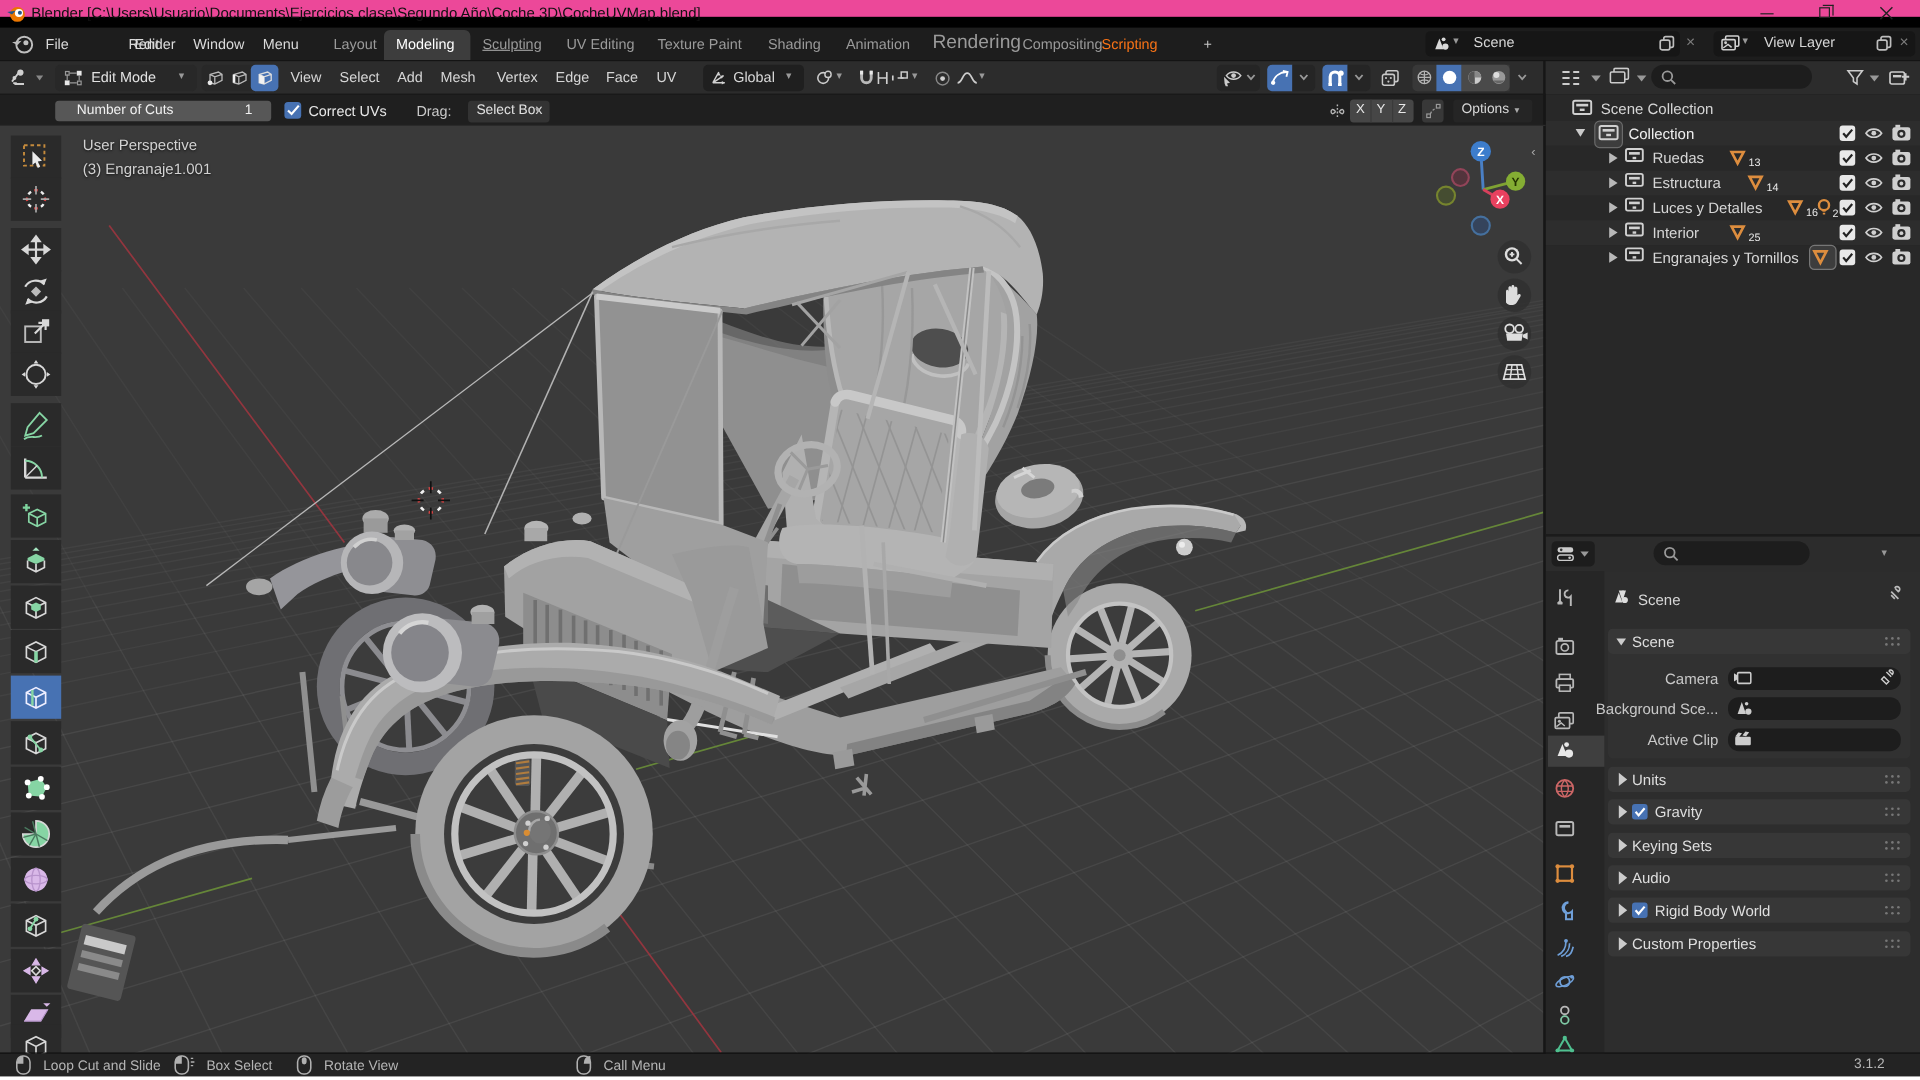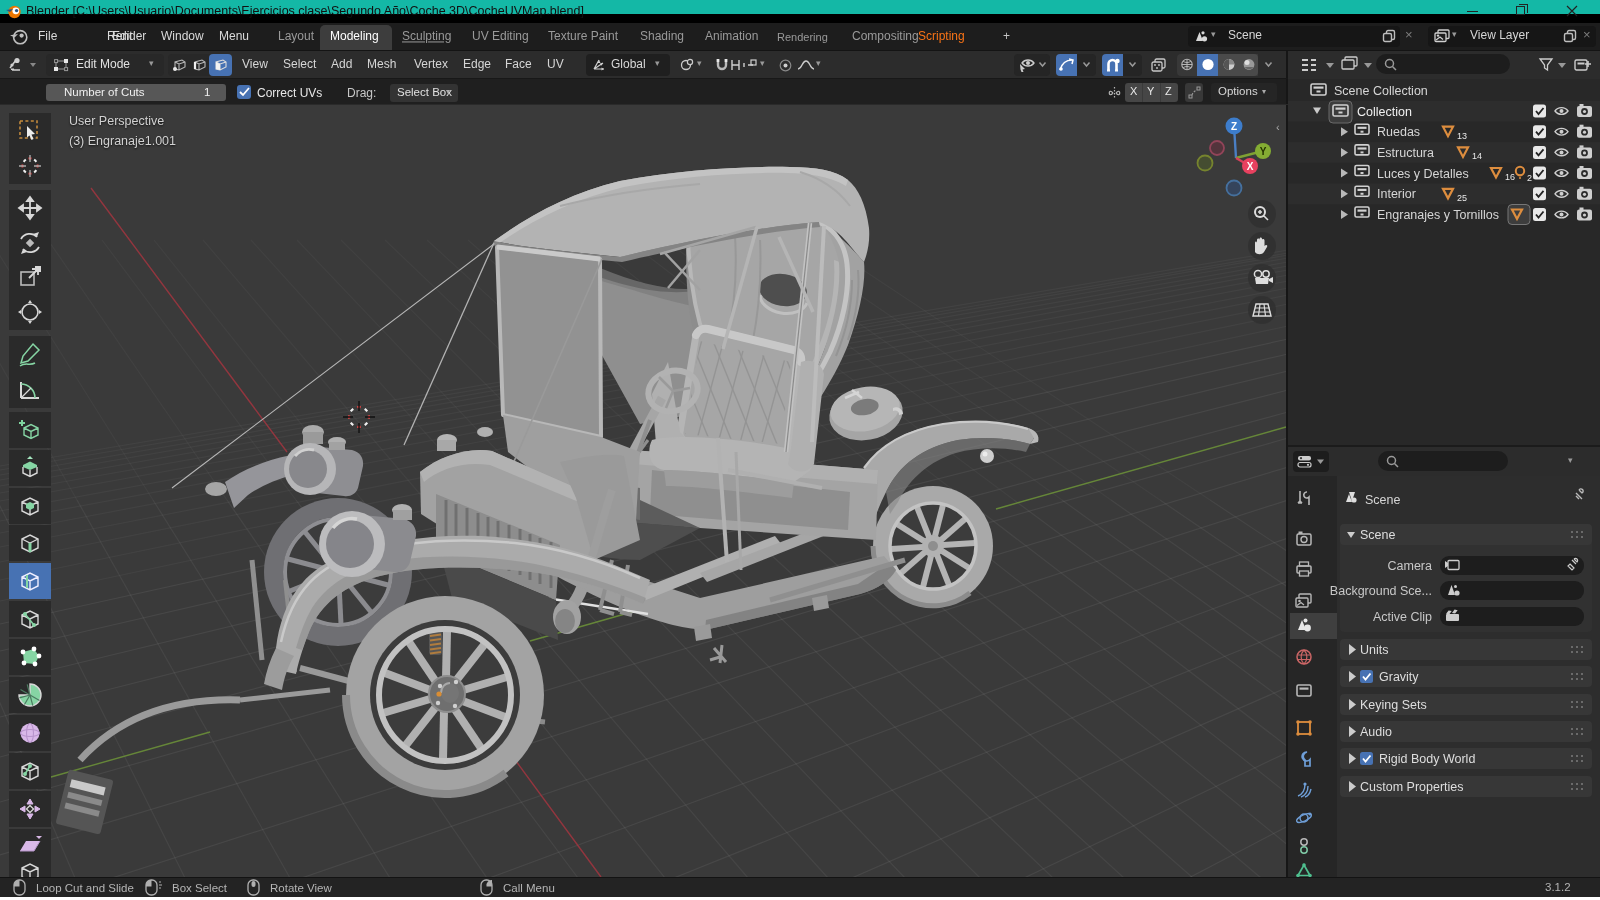--- a/index.html
+++ b/index.html
@@ -2,21 +2,21 @@
 <html><head><meta charset="utf-8"><style>
 *{margin:0;padding:0;box-sizing:border-box;}
 html,body{width:1600px;height:900px;overflow:hidden;background:#000;}
 body{font-family:"Liberation Sans",sans-serif;position:relative;-webkit-font-smoothing:antialiased;}
 *{-webkit-font-smoothing:antialiased;}
 .abs{position:absolute;}
 .txt{white-space:nowrap;}
 </style></head>
 <body>
 
-<div class="abs" style="left:0;top:0;width:1600px;height:14px;background:#14b8a6;">
+<div class="abs" style="left:0;top:0;width:1600px;height:14px;background:#ec4899;">
  <svg class="abs" style="left:5px;top:3px" width="17" height="17" viewBox="0 0 17 17">
    <circle cx="9.5" cy="9" r="6.2" fill="#ea7600"></circle>
    <circle cx="10.8" cy="7.8" r="3.4" fill="#fff"></circle>
    <circle cx="11.6" cy="7.6" r="1.7" fill="#265787"></circle>
    <path d="M1,7 L8,6 L5,9 Z" fill="#265787"></path>
  </svg>
  <div class="abs txt" style="left:26px;top:4px;font-size:12.5px;color:#111;">Blender [C:\Users\Usuario\Documents\Ejercicios clase\Segundo Año\Coche 3D\CocheUVMap.blend]</div>
  <div class="abs" style="left:1467px;top:11px;width:11px;height:1px;background:#222;"></div>
  <div class="abs" style="left:1516px;top:6px;width:9px;height:9px;border:1px solid #222;"></div>
  <div class="abs" style="left:1519px;top:4px;width:9px;height:9px;border:1px solid #222;border-left:none;border-bottom:none;"></div>
@@ -37,21 +37,21 @@
     <div class="abs txt" style="left:107px;top:50%;transform:translateY(-54%);font-size:12px;color:#dadada;">Render</div>
     <div class="abs txt" style="left:161px;top:50%;transform:translateY(-54%);font-size:12px;color:#dadada;">Window</div>
     <div class="abs txt" style="left:219px;top:50%;transform:translateY(-54%);font-size:12px;color:#dadada;">Menu</div>
     <div class="abs txt" style="left:278px;top:50%;transform:translateY(-54%);font-size:12px;color:#9a9a9a;">Layout</div>
     <div class="abs txt" style="left:330px;top:50%;transform:translateY(-54%);font-size:12px;color:#ffffff;">Modeling</div>
     <div class="abs txt" style="left:402px;top:50%;transform:translateY(-54%);font-size:12px;color:#9a9a9a;text-decoration:underline;">Sculpting</div>
     <div class="abs txt" style="left:472px;top:50%;transform:translateY(-54%);font-size:12px;color:#9a9a9a;">UV Editing</div>
     <div class="abs txt" style="left:548px;top:50%;transform:translateY(-54%);font-size:12px;color:#9a9a9a;">Texture Paint</div>
     <div class="abs txt" style="left:640px;top:50%;transform:translateY(-54%);font-size:12px;color:#9a9a9a;">Shading</div>
     <div class="abs txt" style="left:705px;top:50%;transform:translateY(-54%);font-size:12px;color:#9a9a9a;">Animation</div>
-    <div class="abs txt" style="left:777px;top:50%;transform:translateY(-54%);font-size:11px;color:#9a9a9a;">Rendering</div>
+    <div class="abs txt" style="left:777px;top:50%;transform:translateY(-54%);font-size:16px;color:#9a9a9a;">Rendering</div>
     <div class="abs txt" style="left:852px;top:50%;transform:translateY(-54%);font-size:12px;color:#9a9a9a;">Compositing</div>
     <div class="abs txt" style="left:918px;top:50%;transform:translateY(-54%);font-size:12px;color:#f97316;">Scripting</div>
     <div class="abs txt" style="left:1003px;top:50%;transform:translateY(-54%);font-size:12px;color:#c5c5c5;">+</div>
 
  <div class="abs" style="left:1188px;top:3px;width:212px;height:21px;background:#161616;border-radius:4px;"></div>
  <svg class="abs" style="left:1194px;top:7px" width="15" height="13" viewBox="0 0 15 13">
     <path d="M2,11 L5.5,2 L9,11 Z" fill="#d8d8d8"></path>
       <circle cx="10.5" cy="8.8" r="2.6" fill="#d8d8d8"></circle>
       <circle cx="9" cy="2.8" r="1.6" fill="#d8d8d8"></circle>
  </svg>

